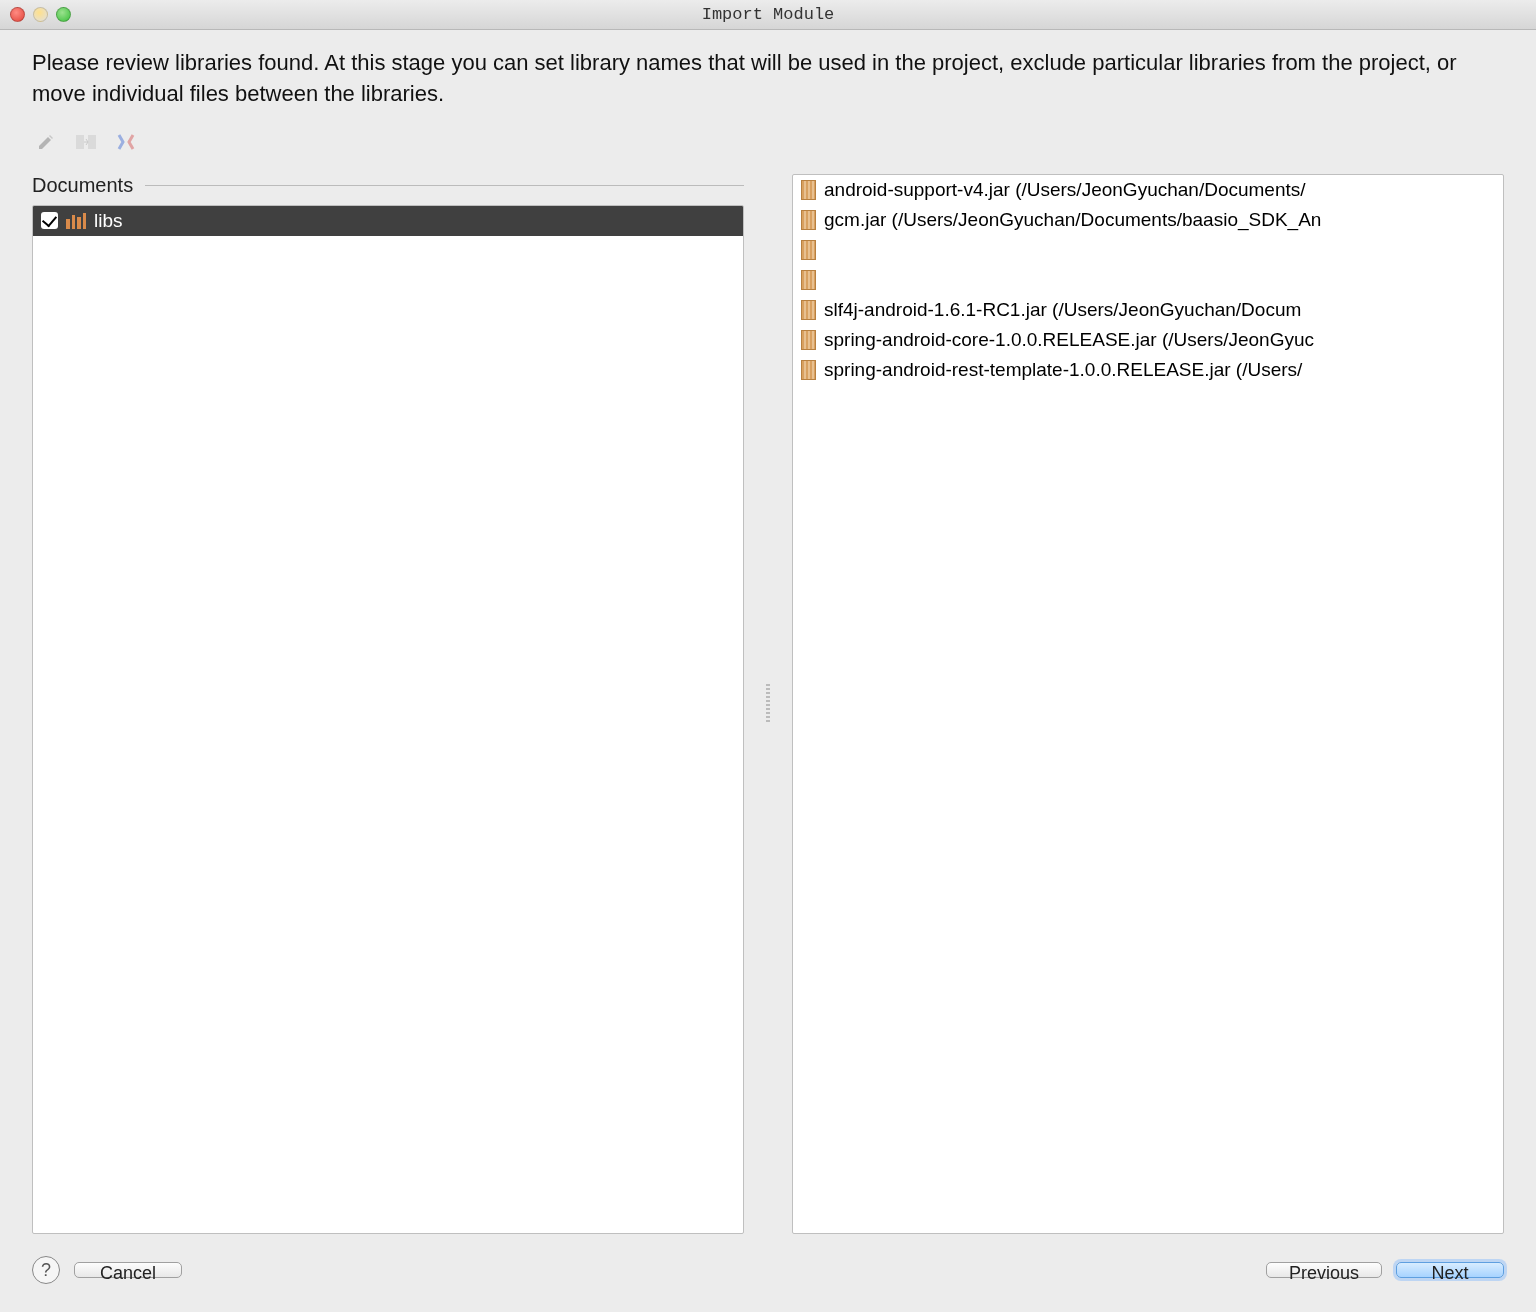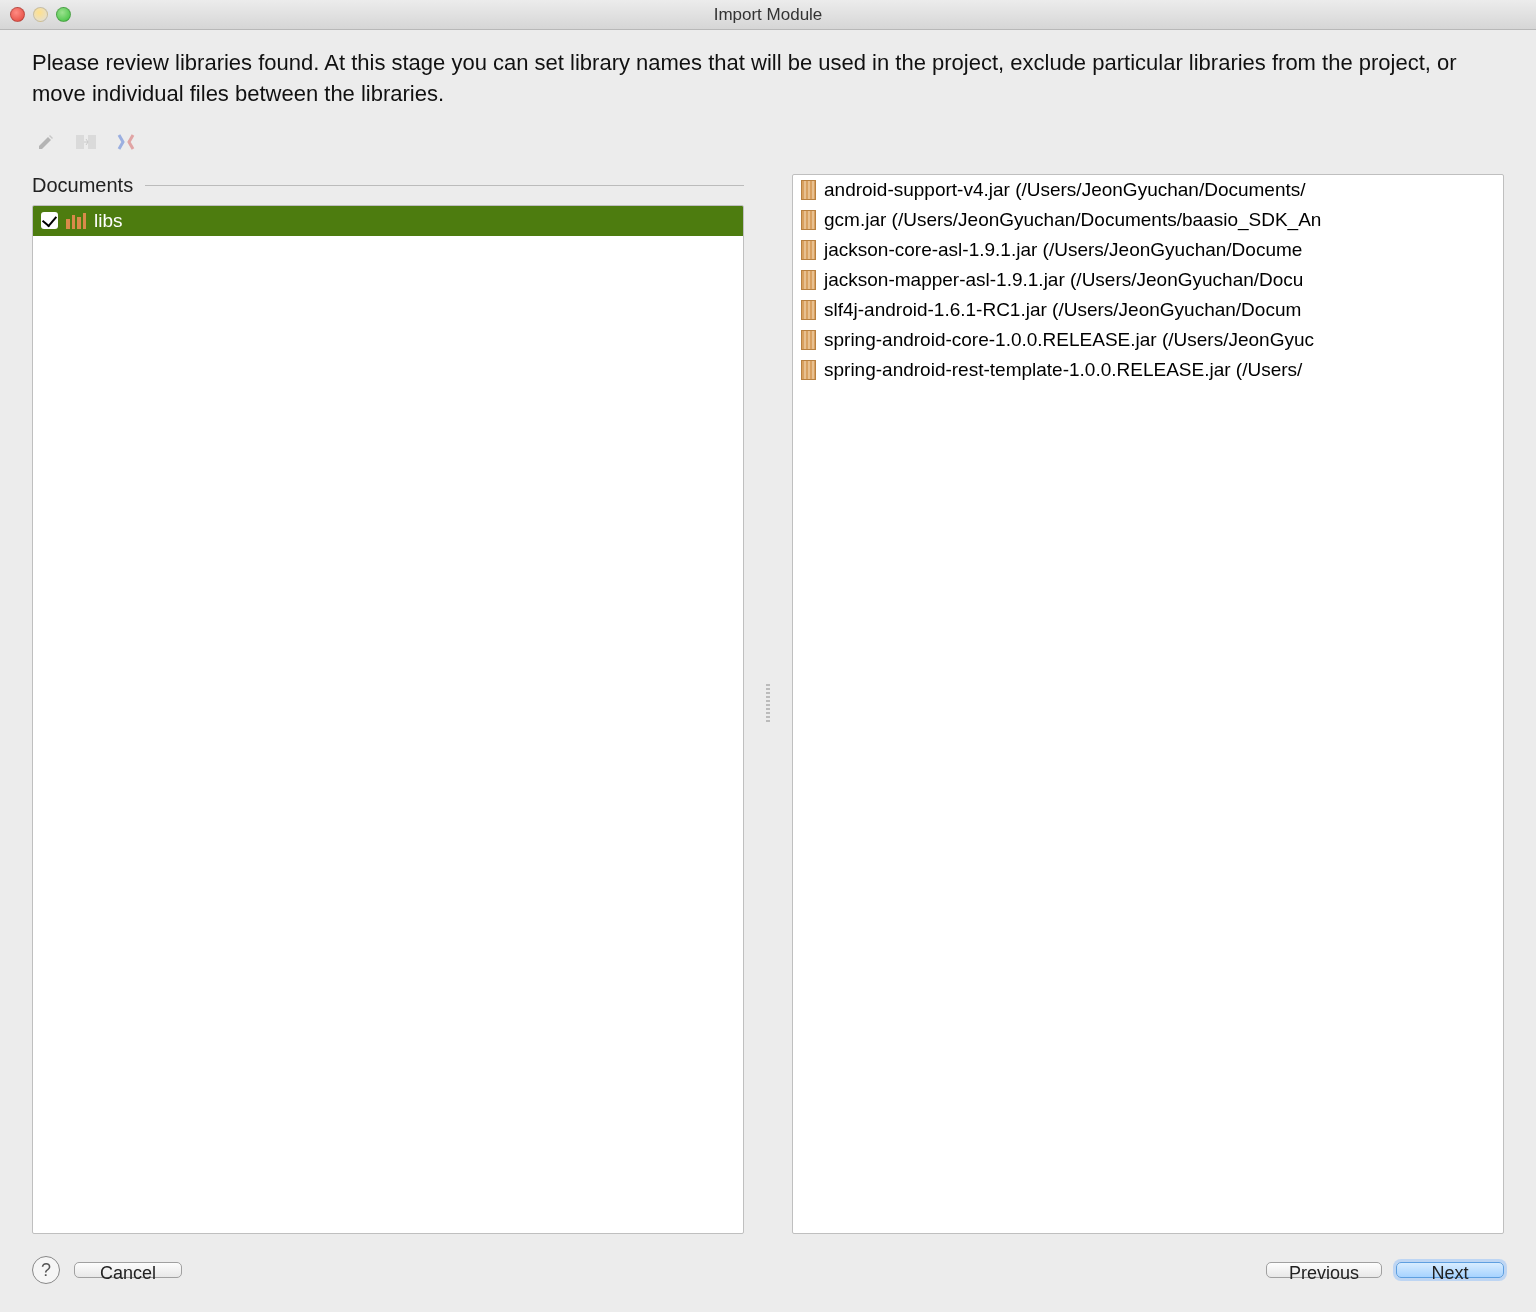--- a/index.html
+++ b/index.html
@@ -11,38 +11,38 @@
   border-bottom: 1px solid #b8b8b8;
   position: relative;
   display: flex;
   align-items: center;
 }
 .traffic { position: absolute; left: 10px; top: 7px; display: flex; gap: 8px; }
 .light { width: 15px; height: 15px; border-radius: 50%; border: 1px solid rgba(0,0,0,.2); }
 .light.red { background: radial-gradient(circle at 40% 35%, #ff8b82, #e2443a); }
 .light.yellow { background: radial-gradient(circle at 40% 35%, #ffe08a, #e0e0e0); border-color: rgba(0,0,0,.15); }
 .light.green { background: radial-gradient(circle at 40% 35%, #9be28e, #3bbf3b); }
-.title { flex: 1; text-align: center; font-size: 17px; color: #333; font-weight: 500; }
+.title { flex: 1; text-align: center; font-size: 17px; color: #333; font-weight: 500; font-family: Liberation Mono, monospace; }
 
 .content { padding: 18px 32px 0 32px; background: #ececec; height: calc(100% - 30px); display: flex; flex-direction: column; }
 .desc { font-size: 22px; color: #111; line-height: 1.4; }
 
 .toolbar { margin-top: 20px; display: flex; gap: 12px; }
 .toolbtn { width: 28px; height: 24px; display: flex; align-items: center; justify-content: center; opacity: .55; }
 
 .panels { display: flex; gap: 20px; margin-top: 20px; flex: 1; min-height: 0; }
 .panel { flex: 1; display: flex; flex-direction: column; min-width: 0; }
 .panel-header-row { display: flex; align-items: center; gap: 12px; margin-bottom: 8px; }
 .panel-header { font-size: 20px; color: #222; white-space: nowrap; }
 .panel-header-line { flex: 1; height: 1px; background: #bbb; }
 
 .listbox { flex: 1; background: #fff; border: 1px solid #bfbfbf; border-radius: 2px; overflow: hidden; position: relative; }
 .listbox .inner { position: absolute; inset: 0; overflow: auto; }
 .row { display: flex; align-items: center; height: 30px; padding: 0 8px; gap: 8px; white-space: nowrap; font-size: 19px; }
-.row.sel { background: #4d7c0f; color: #fff; }
+.row.sel { background: #404040; color: #fff; }
 .row .checkbox { width: 17px; height: 17px; border: 1px solid #888; border-radius: 3px; background: #fff; position: relative; flex-shrink: 0; }
 .row.sel .checkbox { border-color: rgba(255,255,255,.8); }
 .row .checkbox.checked::after { content: ""; position: absolute; left: 3px; top: 0px; width: 7px; height: 11px; border: solid #000; border-width: 0 2px 2px 0; transform: rotate(40deg); }
 .row.sel .checkbox.checked::after { border-color: #000; }
 
 .libicon { width: 20px; height: 16px; display: flex; align-items: flex-end; gap: 2px; flex-shrink: 0; }
 .libicon span { display: inline-block; width: 4px; background: #d98a4a; }
 .libicon span:nth-child(1){height:10px}
 .libicon span:nth-child(2){height:14px}
 .libicon span:nth-child(3){height:12px}
@@ -132,25 +132,23 @@
               <div class="row">
                 <div class="jaricon"></div>
                 <span>android-support-v4.jar (/Users/JeonGyuchan/Documents/</span>
               </div>
               <div class="row">
                 <div class="jaricon"></div>
                 <span>gcm.jar (/Users/JeonGyuchan/Documents/baasio_SDK_An</span>
               </div>
               <div class="row">
                 <div class="jaricon"></div>
-                <span>jackson-core-asl-1.9.1.jar (/Users/JeonGyuchan/Docume</span>
               </div>
               <div class="row">
                 <div class="jaricon"></div>
-                <span>jackson-mapper-asl-1.9.1.jar (/Users/JeonGyuchan/Docu</span>
               </div>
               <div class="row">
                 <div class="jaricon"></div>
                 <span>slf4j-android-1.6.1-RC1.jar (/Users/JeonGyuchan/Docum</span>
               </div>
               <div class="row">
                 <div class="jaricon"></div>
                 <span>spring-android-core-1.0.0.RELEASE.jar (/Users/JeonGyuc</span>
               </div>
               <div class="row">

